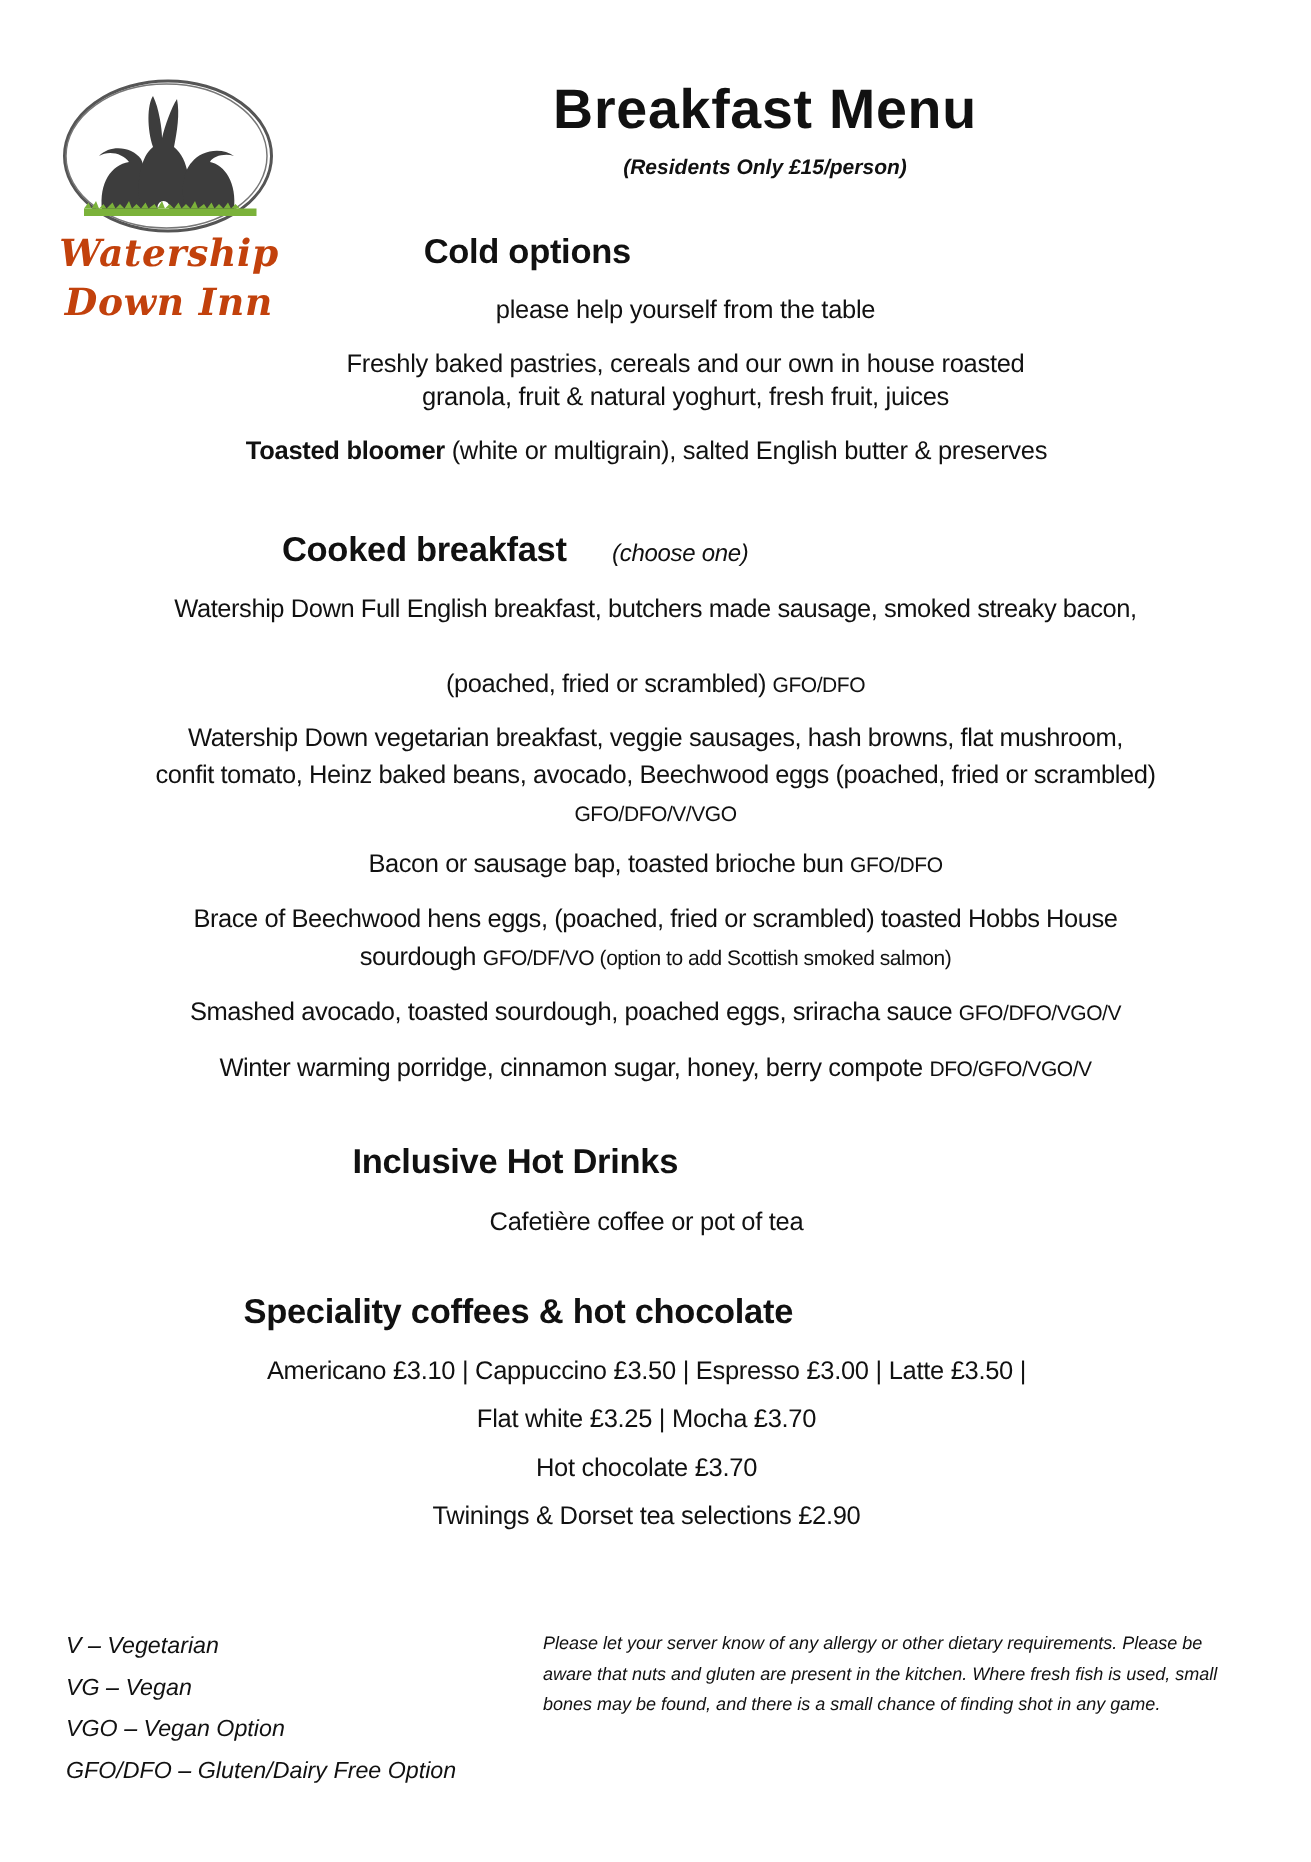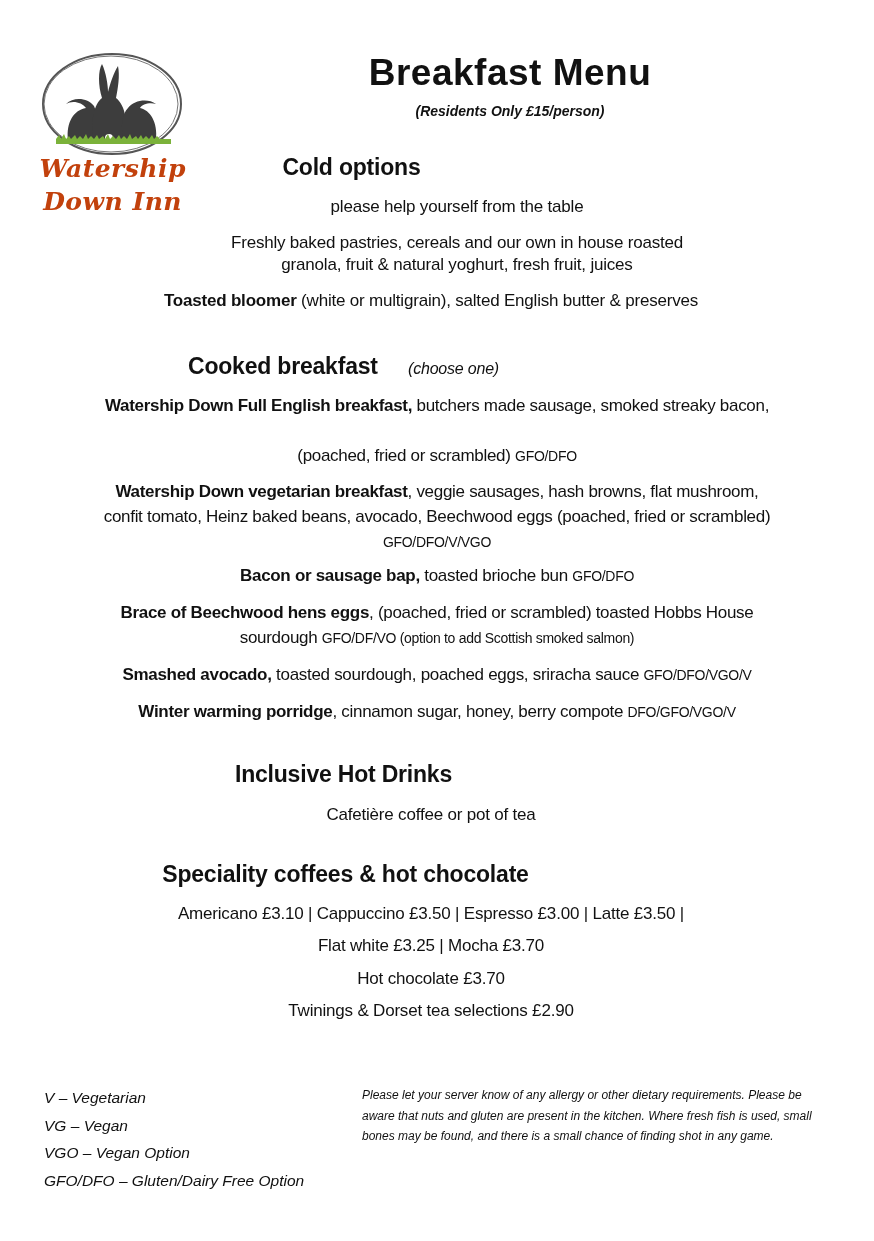--- a/index.html
+++ b/index.html
@@ -16,21 +16,21 @@
   .subtitle { position: absolute; left: 300px; width: 420px; top: 103px; text-align: center; font-size: 14px; font-weight: bold; font-style: italic; }
 
   .h2 { position: absolute; left: 0; width: 703px; text-align: center; font-size: 23px; font-weight: bold; letter-spacing: -0.2px; }
   .h2 .note { font-size: 16px; font-weight: normal; font-style: italic; margin-left: 24px; }
 
   .line { position: absolute; left: 0; width: 874px; text-align: center; font-size: 17px; line-height: 25px; letter-spacing: -0.2px; }
   .line b { font-weight: bold; }
   .tag { font-size: 14px; }
 
   .block { position: absolute; left: 40px; width: 794px; text-align: center; font-size: 17px; line-height: 25px; letter-spacing: -0.3px; }
-  .block b { font-weight: bold; }
+  .block b { font-weight: normal; }
 
   .key { position: absolute; left: 44px; top: 1084px; font-size: 15.5px; line-height: 27.5px; font-style: italic; }
   .allergy { position: absolute; left: 362px; top: 1085px; width: 470px; font-size: 12px; line-height: 20.5px; font-style: italic; }
 </style>
 </head>
 <body>
 
 <div class="page">
 
   <div class="logo">

